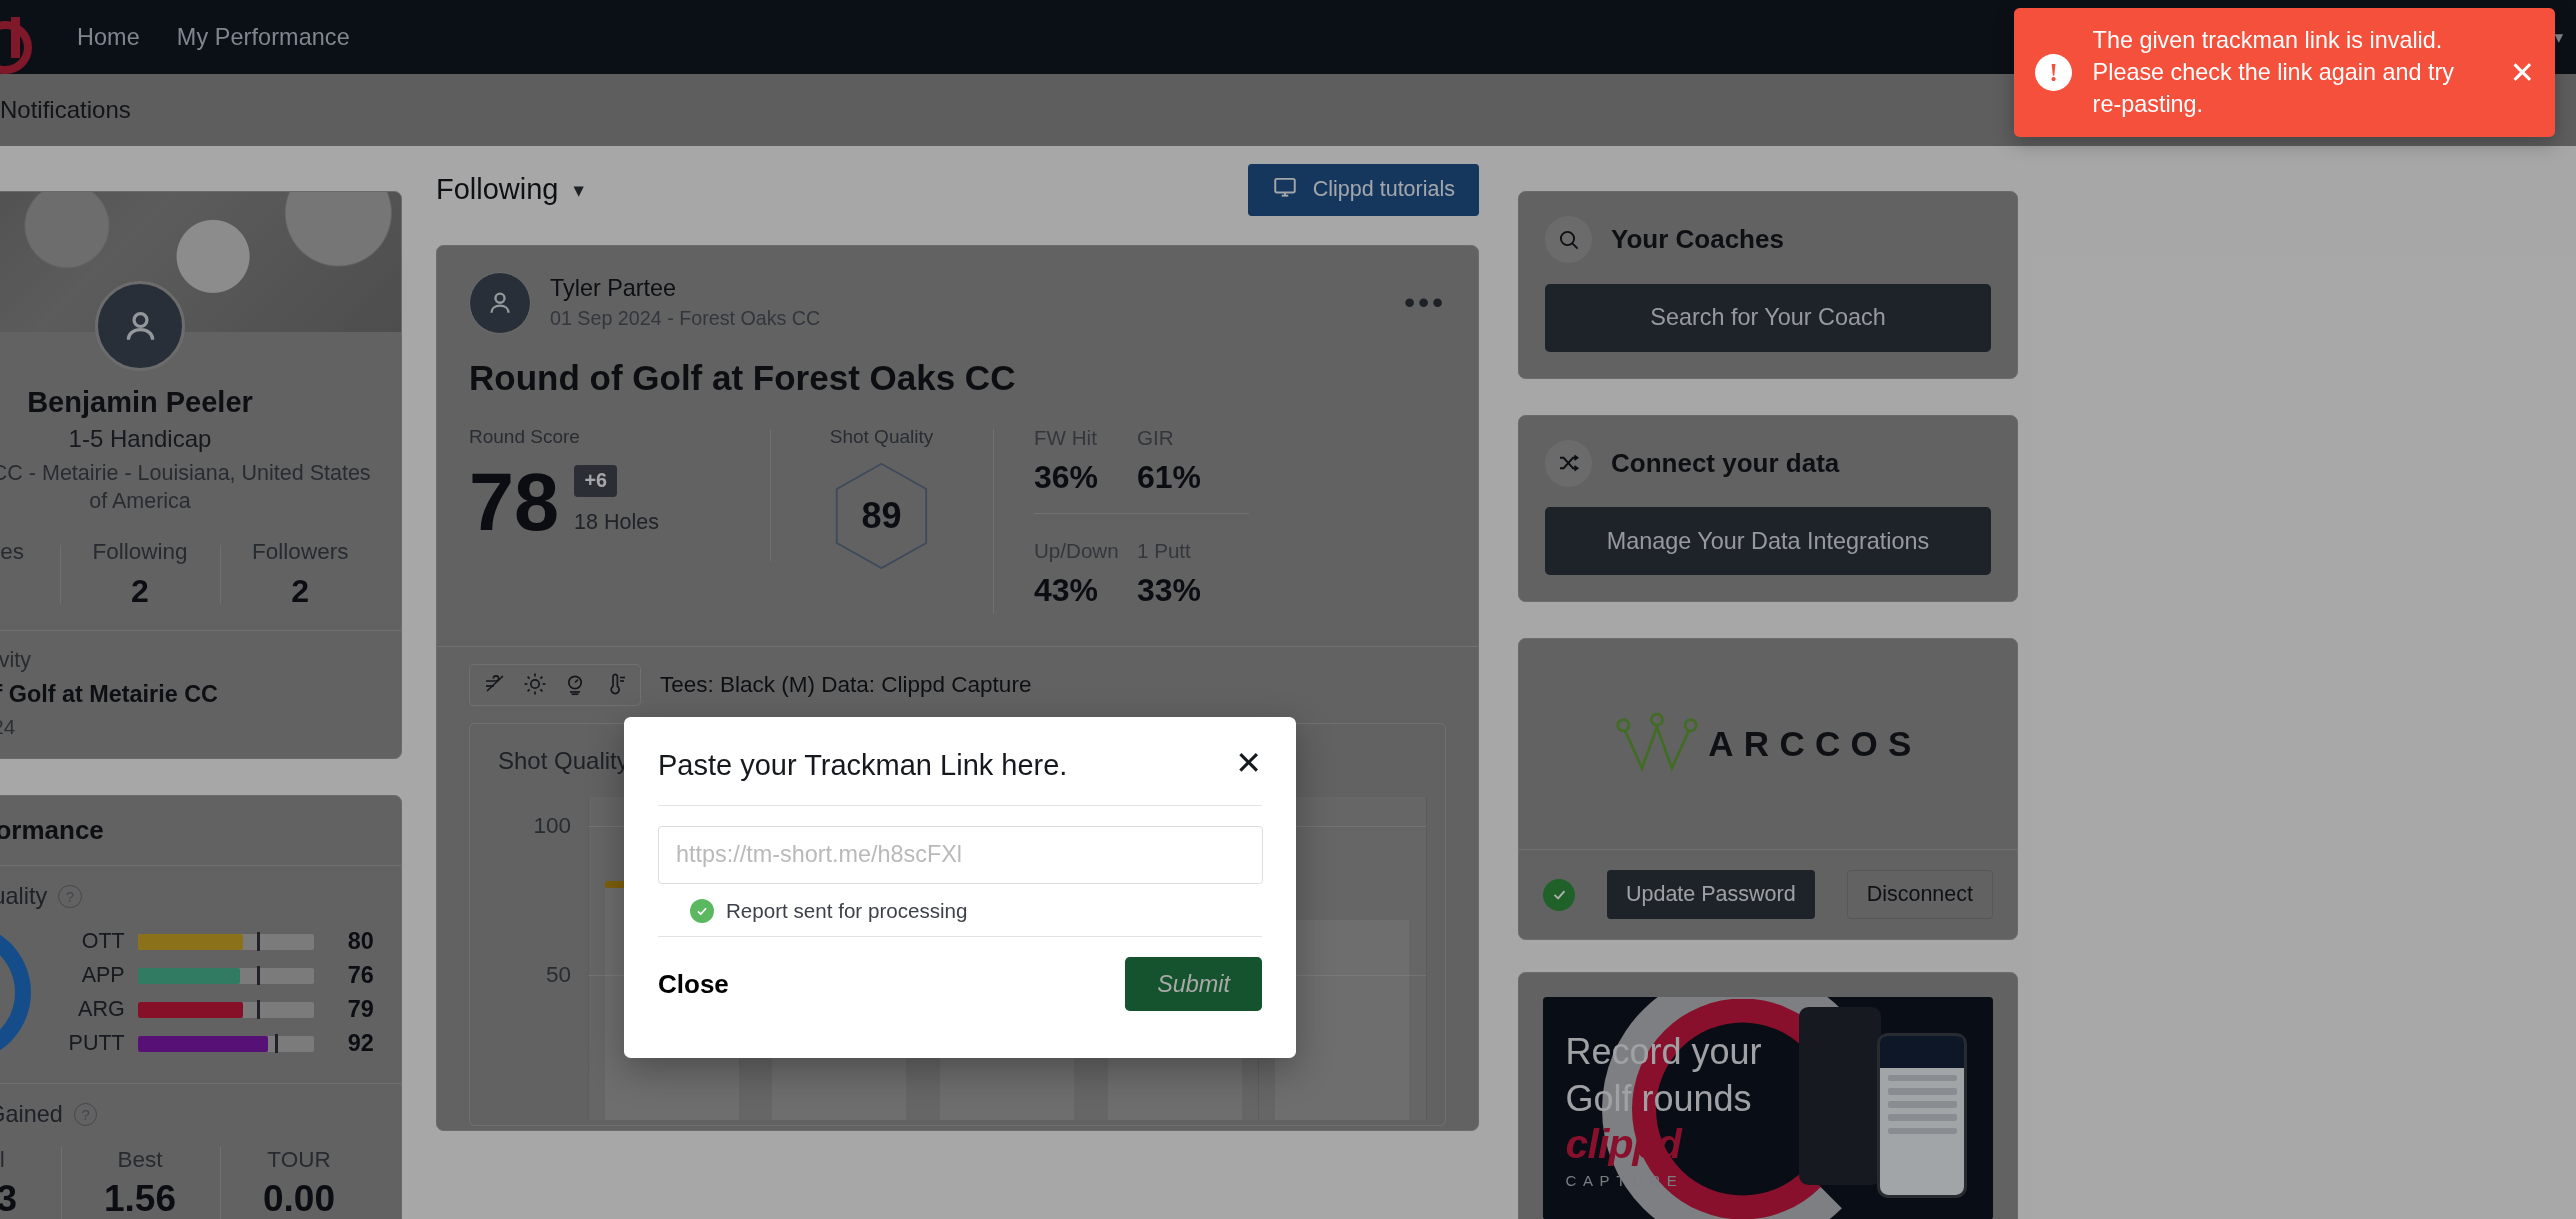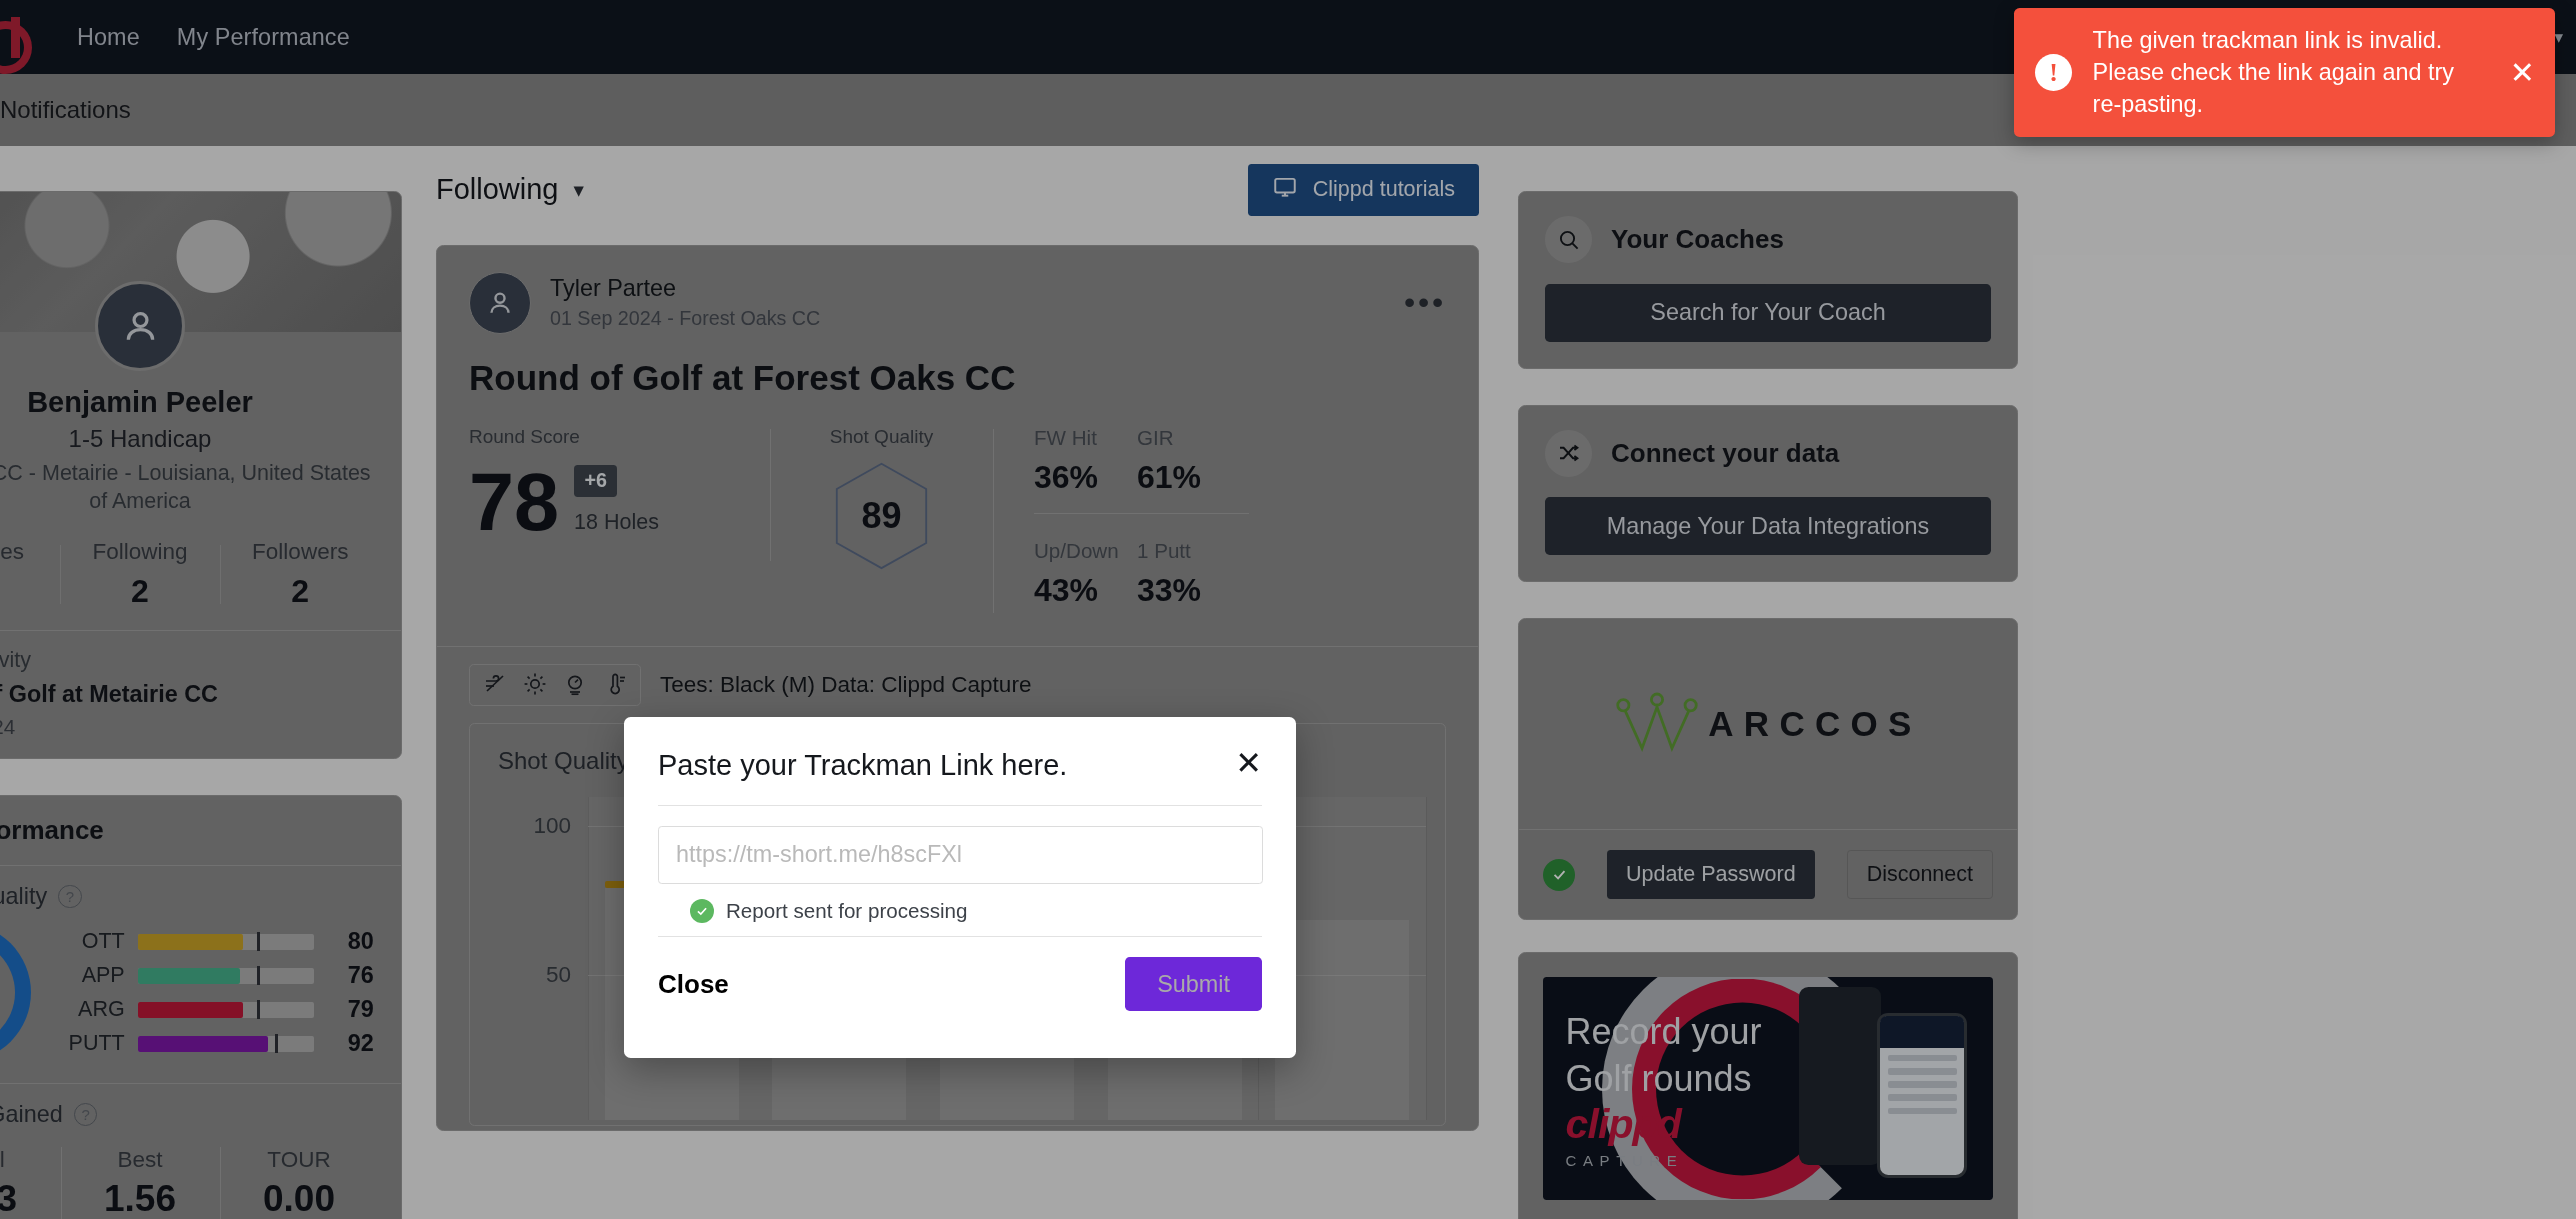--- a/index.html
+++ b/index.html
@@ -237,21 +237,21 @@
   .rightcol { position: absolute; left: 1518px; top: 36px; width: 500px; }
   .rcard { border-radius: 7.5px; margin-bottom: 36px; }
   .rcard-head { display: flex; align-items: center; gap: 19px; padding: 24px 26px 0; }
   .rico {
     width: 47px; height: 47px; border-radius: 50%; background: rgba(255,255,255,.12);
     display: flex; align-items: center; justify-content: center; flex: none;
   }
   .rico svg { stroke: #14171c; fill: none; stroke-width: 1.9; }
   .rcard-title { font-size: 26px; font-weight: bold; color: #13161c; }
   .dark-btn {
-    margin: 20.6px 26px 26px; height: 58px; border-radius: 4.7px; background: #2b323b;
+    margin: 20.6px 26px 26px; height: 68px; border-radius: 4.7px; background: #2b323b;
     color: #d8dce2; font-size: 23.4px; display: flex; align-items: center;
     justify-content: center; cursor: pointer; border: none; width: calc(100% - 52px);
   }
   .arccos-card { border-radius: 7.5px; margin-bottom: 32px; }
   .arccos-logo { height: 210px; display: flex; align-items: center; justify-content: center; gap: 8px; font-weight: bold; }
   .arccos-word { font-size: 35px; letter-spacing: 10.3px; color: #15181d; }
   .arccos-foot {
     border-top: 0.9px solid #a2a2a2; height: 90px; display: flex;
     align-items: center; padding: 0 24px; gap: 17px;
   }
@@ -332,23 +332,23 @@
   }
   .m-status .gc svg { stroke: #fff; fill: none; stroke-width: 2.8; }
   .m-status span { font-size: 20.6px; color: #3d4249; }
   .m-rule2 { height: 0.9px; background: #e2e2e2; margin: 13px 34px 0; }
   .m-foot { display: flex; align-items: center; padding: 20.6px 34px 0; }
   .m-close {
     font-size: 26px; font-weight: bold; color: #000000; cursor: pointer; background: none;
     border: none; font-family: "Liberation Sans", sans-serif; padding: 0;
   }
   .m-submit {
-    margin-left: auto; background: #6d28d9; color: #a9a9a9; border: none;
+    margin-left: auto; background: #14532d; color: #a9a9a9; border: none;
     border-radius: 4.7px; height: 54px; padding: 0 32px; font-size: 23.4px;
-    cursor: pointer; font-family: "Liberation Sans", sans-serif;
+    cursor: pointer; font-family: "Liberation Sans", sans-serif; font-style: italic;
   }
 
   
   .toast {
     position: absolute; right: 20.6px; top: 8.4px; width: 541px; min-height: 97px;
     background: #f4503c; border-radius: 5.6px; z-index: 70; display: flex;
     align-items: center; padding: 17px 20.6px; gap: 20.6px;
     box-shadow: 0 5.6px 20.6px rgba(0,0,0,.28);
   }
   .toast-ico {

